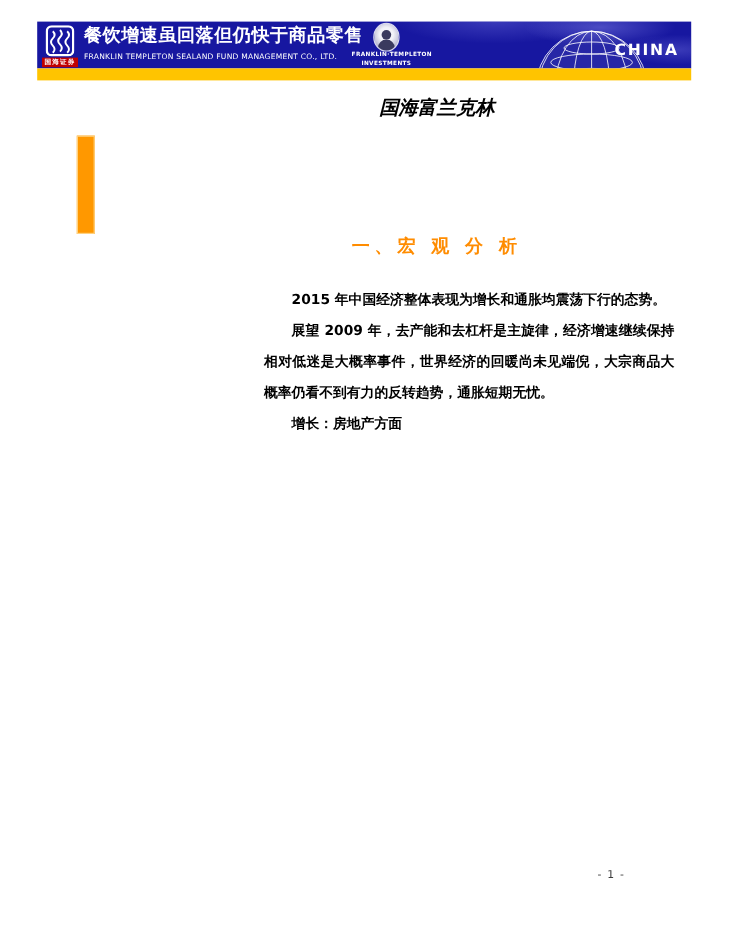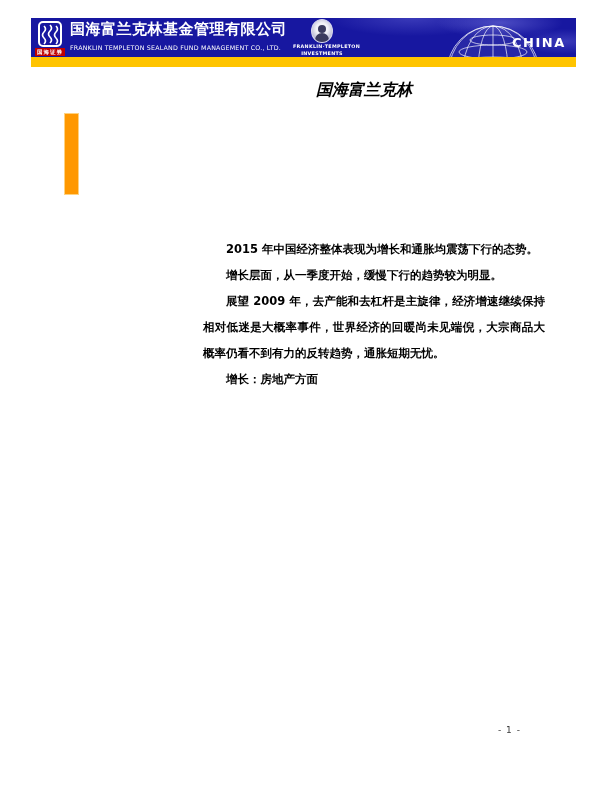--- a/index.html
+++ b/index.html
@@ -55,21 +55,21 @@
   .accent-bar{
     position:absolute;left:64px;top:113px;width:13px;height:80px;
     background:#FF9800;border:1px solid #FFD280;
   }
   .section-heading{
     position:absolute;left:193px;top:196px;width:342px;text-align:center;
     color:#FF8C00;font-weight:bold;font-size:15px;letter-spacing:4px;white-space:nowrap;
   }
   
   .body-col{
-    position:absolute;left:203px;top:236px;width:342px;
+    position:absolute;left:220px;top:236px;width:342px;
     font-size:11.5px;line-height:26px;text-align:justify;font-weight:bold;
   }
   .body-col p{margin:0;text-indent:2em;}
   .body-col p.subhead{text-align:left;}
   
   .page-number{
     position:absolute;left:498px;top:725px;font-size:9px;color:#3a3a3a;letter-spacing:1px;
   }
 </style>
 </head>
@@ -83,21 +83,21 @@
       <div class="gh-logo">
         <svg width="24" height="26" viewBox="0 0 24 26">
           <rect x="1" y="1" width="22" height="24" rx="4" fill="none" stroke="#ffffff" stroke-width="2"></rect>
           <path d="M6 5 q3 3 0 6 q-3 3 0 6 q3 3 0 6" fill="none" stroke="#ffffff" stroke-width="1.6"></path>
           <path d="M12 4 q3 3 0 6 q-3 3 0 6 q3 3 0 6" fill="none" stroke="#ffffff" stroke-width="1.6"></path>
           <path d="M18 5 q3 3 0 6 q-3 3 0 6 q3 3 0 6" fill="none" stroke="#ffffff" stroke-width="1.6"></path>
         </svg>
       </div>
       <div class="gh-logo-label">国海证券</div>
 
-      <div class="company-cn">国海富兰克林基金管理有限公司</div>
+      <div class="company-cn">餐饮增速虽回落但仍快于商品零售</div>
       <div class="company-en">FRANKLIN TEMPLETON SEALAND FUND MANAGEMENT CO., LTD.</div>
 
       <div class="ft-emblem">
         <div class="ft-oval">
           <div class="ft-head"></div>
           <div class="ft-shoulders"></div>
         </div>
         <div class="ft-text">FRANKLIN·TEMPLETON</div>
         <div class="ft-text">INVESTMENTS</div>
       </div>
@@ -118,23 +118,23 @@
       </div>
       <div class="china-label">CHINA</div>
     </div>
     <div class="banner-yellow"></div>
   </div>
 
   <div class="doc-title l1">国海富兰克林</div>
 
   <div class="accent-bar"></div>
 
+  <div class="section-heading">一、宏 观 分 析</div>
 
   <div class="body-col">
     <p>2015 年中国经济整体表现为增长和通胀均震荡下行的态势。</p>
-    <p>增长层面，从一季度开始，缓慢下行的趋势较为明显。</p>
     <p>展望 2009 年，去产能和去杠杆是主旋律，经济增速继续保持相对低迷是大概率事件，世界经济的回暖尚未见端倪，大宗商品大概率仍看不到有力的反转趋势，通胀短期无忧。</p>
     <p class="subhead">增长：房地产方面</p>
   </div>
 
   <div class="page-number">- 1 -</div>
 
 </div>
 
 </body></html>

